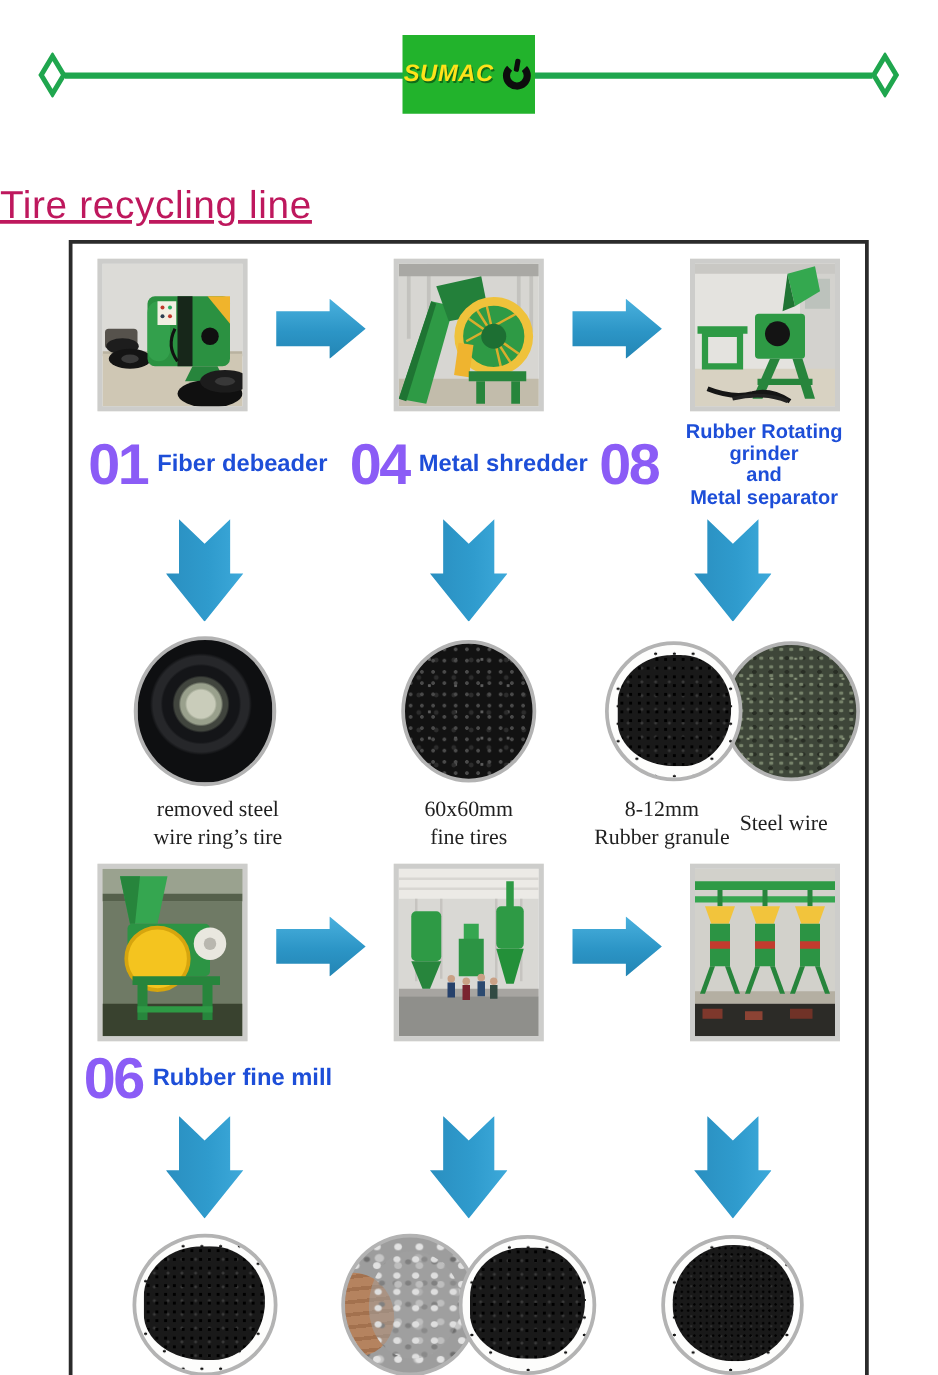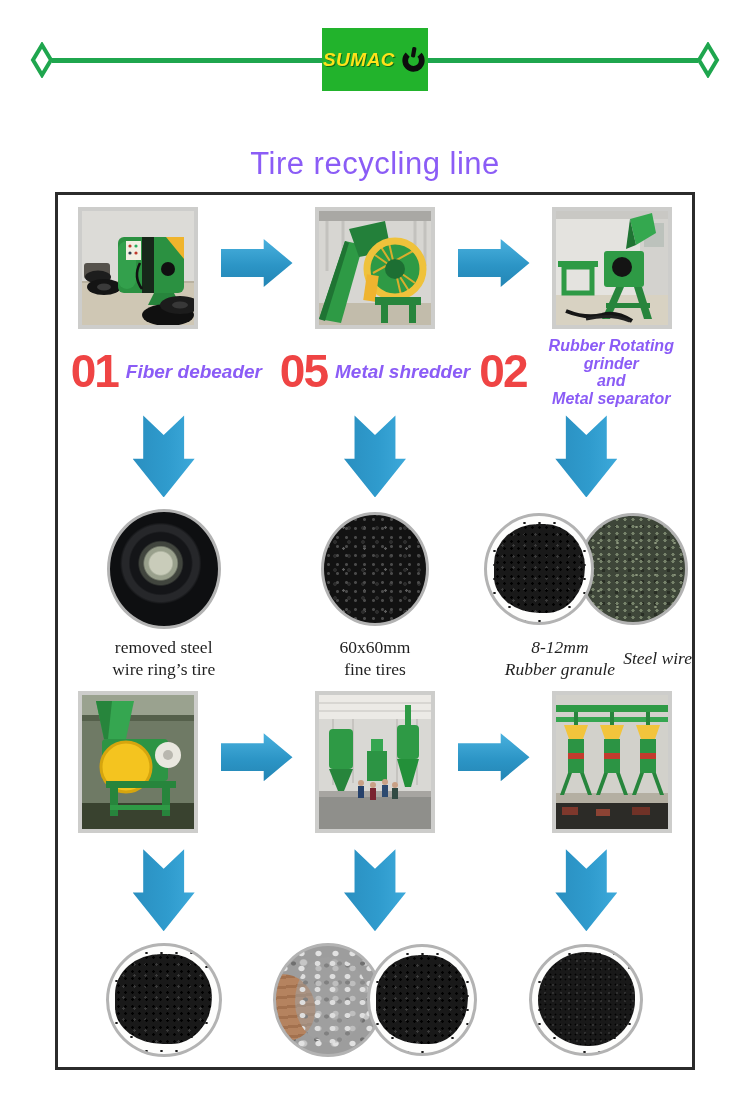--- a/index.html
+++ b/index.html
@@ -11,38 +11,38 @@
   .hline { position:absolute; top:58px; left:52px; right:52px; height:5px; background:#1fa64e; }
   .diamond { position:absolute; top:42px; width:24px; height:36px; }
   .diamond.left { left:30px; }
   .diamond.right { right:30px; }
   .logo { position:absolute; top:28px; left:50%; transform:translateX(-50%);
           width:106px; height:63px; background:#22b32c;
           display:flex; align-items:center; justify-content:center; gap:5px; }
   .logo-text { color:#ffe21a; font-weight:bold; font-style:italic; font-size:19px;
                letter-spacing:.5px; text-shadow:1px 1px 0 #0f6b18; }
 
-  .title { text-align:center; color:#8b5cf6; font-size:31px; font-weight:500;
-           margin:24px 0 10px; letter-spacing:.5px; }
+  .title { text-align:left; color:#be185d; font-size:31px; font-weight:500;
+           margin:24px 0 10px; letter-spacing:.5px;text-decoration:underline; }
 
   
   .box { width:634px; margin:0 auto; border:3px solid #2b2b2b; padding:12px 0 8px; }
 
   .machines { display:flex; align-items:center; justify-content:space-between; padding:0 20px; }
   .photo { border:4px solid #cdcdcb; background:#e9e9e7; line-height:0; }
   .arrow-right { width:72px; height:48px; margin-top:-10px;
       background:linear-gradient(180deg,#4ab1de 0%,#2c95c6 55%,#2385b4 100%);
       clip-path:polygon(0 21%,60% 21%,60% 0,100% 50%,60% 100%,60% 79%,0 79%); }
 
   .labels-row { display:grid; grid-template-columns:1fr 1fr 1fr; align-items:center;
                 padding:8px 4px 0; }
   .step-label { display:flex; align-items:center; justify-content:center; gap:8px; }
-  .step-number { font-size:46px; font-weight:bold; color:#ef4444; letter-spacing:-2px; line-height:.95; }
-  .step-name { font-size:19px; font-weight:bold; color:#8b5cf6; line-height:1.08;
-               white-space:pre-line; text-align:center;font-style:italic; }
+  .step-number { font-size:46px; font-weight:bold; color:#8b5cf6; letter-spacing:-2px; line-height:.95; }
+  .step-name { font-size:19px; font-weight:bold; color:#1d4ed8; line-height:1.08;
+               white-space:pre-line; text-align:center; }
   .step-name.small { font-size:16px; line-height:1.1; }
 
   .darrows { display:grid; grid-template-columns:1fr 1fr 1fr; justify-items:center; padding:8px 0 2px; }
   .arrow-down { width:62px; height:82px;
       background:linear-gradient(90deg,#2a8fc0 0%,#2f9bcd 55%,#3da9da 100%);
       clip-path:polygon(17% 0,50% 24%,83% 0,83% 53%,100% 53%,50% 100%,0 53%,17% 53%); }
 
   .products { display:grid; grid-template-columns:1fr 1fr 1fr; justify-items:center;
               align-items:center; padding:10px 0 2px; }
   .pair { display:flex; align-items:center; }
@@ -95,24 +95,24 @@
   .fluff { position:absolute; left:18%; top:10%; width:70%; height:80%;
       border-radius:46% 54% 52% 48% / 52% 46% 54% 48%; z-index:2;
       background-color:rgba(160,160,160,.55);
       background-image:radial-gradient(#dedede 2.4px, transparent 3.4px),
                        radial-gradient(#808080 2px, transparent 3px);
       background-size:15px 13px,21px 17px; }
   .overlap-left { position:relative; z-index:2; }
   .overlap-right { margin-left:-16px; }
   .overlap-right2 { margin-left:-16px; position:relative; z-index:2; }
 
-  .captions { display:grid; grid-template-columns:1fr 1fr 1fr; align-items:center; padding:6px 0 10px; }
+  .captions { display:grid; grid-template-columns:1fr 1fr 1fr; align-items:center; padding:6px 16px 10px; }
   .caption { font-family:"Liberation Serif", serif; font-size:17.5px; color:#1f1f1f;
              text-align:center; white-space:pre-line; line-height:1.25; }
-  .caption-pair { display:flex; align-items:center; justify-content:flex-end; gap:8px;font-style:italic; }
+  .caption-pair { display:flex; align-items:center; justify-content:flex-start; gap:8px; }
 </style>
 </head>
 <body>
 
 <div class="page">
 
   <div class="header">
     <div class="hline"></div>
     <svg class="diamond left" viewBox="0 0 24 36">
       <polygon points="12,3 21,18 12,33 3,18" fill="#ffffff" stroke="#1fa64e" stroke-width="4"></polygon>
@@ -202,25 +202,25 @@
         </svg>
       </div>
     </div>
 
     <div class="labels-row">
       <div class="step-label">
         <span class="step-number">01</span>
         <span class="step-name">Fiber debeader</span>
       </div>
       <div class="step-label">
-        <span class="step-number">05</span>
+        <span class="step-number">04</span>
         <span class="step-name">Metal shredder</span>
       </div>
       <div class="step-label">
-        <span class="step-number">02</span>
+        <span class="step-number">08</span>
         <span class="step-name small">Rubber Rotating grinder
 and
 Metal separator</span>
       </div>
     </div>
 
     <div class="darrows">
       <div class="arrow-down"></div>
       <div class="arrow-down"></div>
       <div class="arrow-down"></div>
@@ -326,20 +326,24 @@
             <rect x="84" y="44" width="16" height="34" fill="#2c9444"></rect>
             <rect x="84" y="58" width="16" height="6" fill="#c23b2e"></rect>
             <polygon points="84,78 88,78 80,100 76,100" fill="#27853c"></polygon>
             <polygon points="96,78 100,78 108,100 104,100" fill="#27853c"></polygon>
           </g>
         </svg>
       </div>
     </div>
 
     <div class="labels-row">
+      <div class="step-label">
+        <span class="step-number">06</span>
+        <span class="step-name">Rubber fine mill</span>
+      </div>
     </div>
 
     <div class="darrows">
       <div class="arrow-down"></div>
       <div class="arrow-down"></div>
       <div class="arrow-down"></div>
     </div>
 
     <div class="products">
       <div class="circle granule-circle" style="width:110px;height:108px;">

